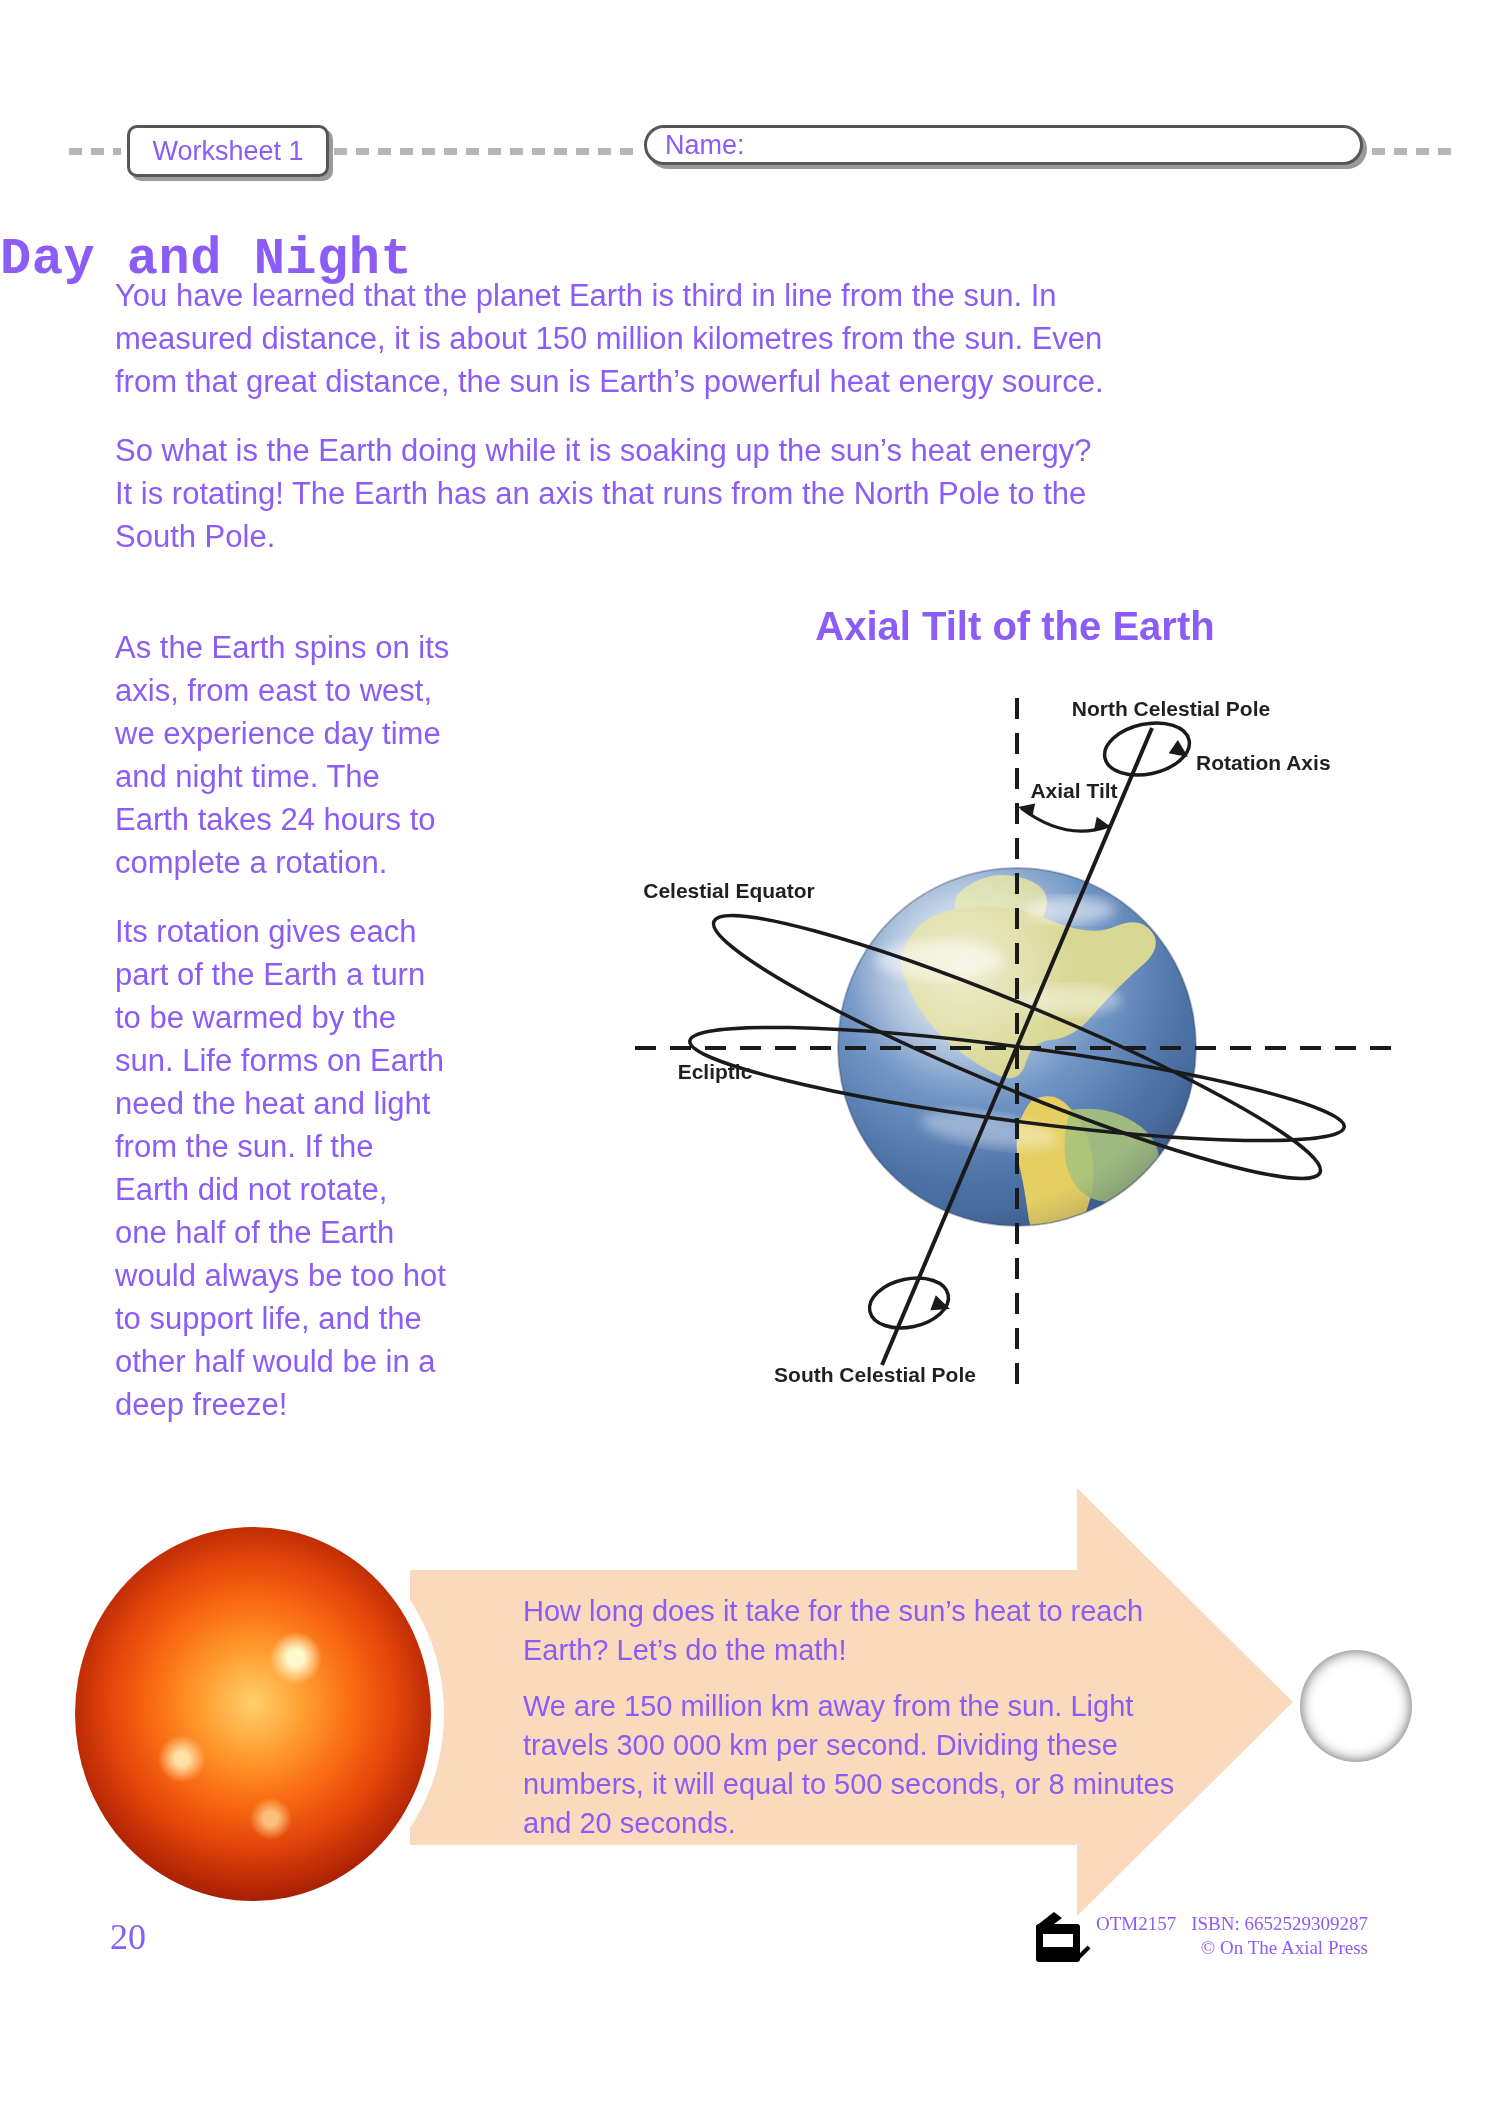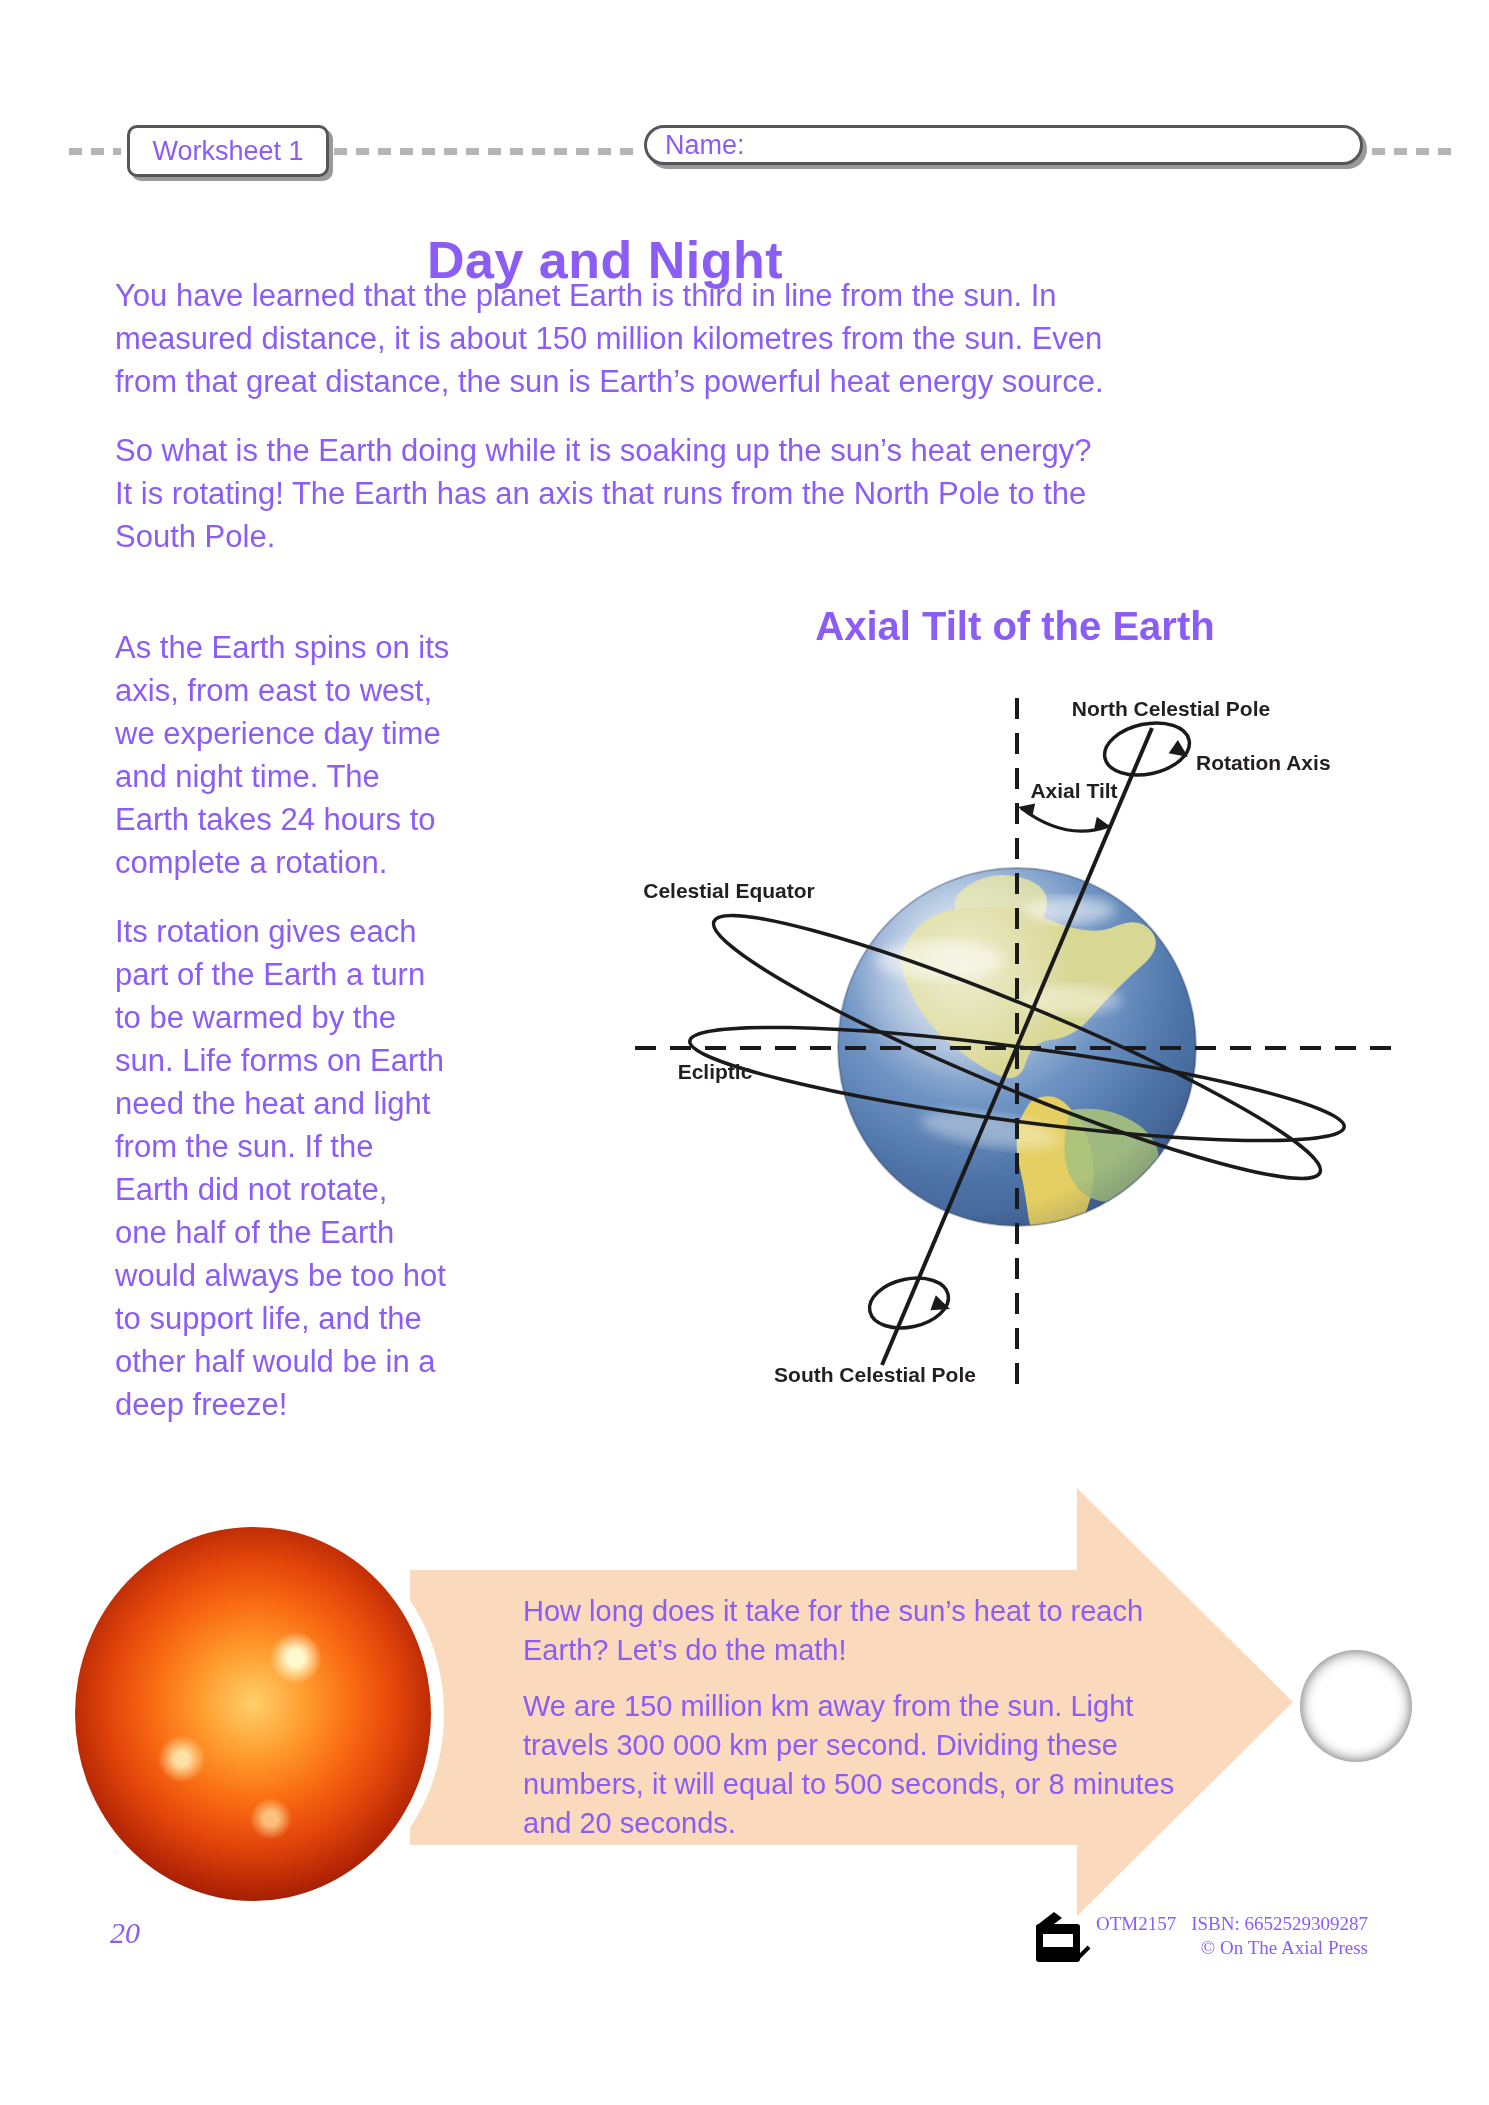--- a/index.html
+++ b/index.html
@@ -7,21 +7,21 @@
         font-family:"Liberation Sans",sans-serif;color:#8b5cf6;}
   .abs{position:absolute;}
 
   
   .dash{height:7px;background:repeating-linear-gradient(90deg,#b5b5b5 0 13px,transparent 13px 22px);}
   .hbox{box-sizing:border-box;border:3px solid #55565a;border-radius:10px;background:#fff;
         box-shadow:4px 4px 0 #9a9a9a;display:flex;align-items:center;font-size:27px;}
   .hbox.center{justify-content:center;}
   .hbox.left{padding-left:18px;}
 
-  .title{left:0;top:230px;width:1210px;text-align:center;font-size:52px;font-weight:800;letter-spacing:.5px;}
+  .title{left:0;top:230px;width:1210px;font-size:52px;font-weight:800;letter-spacing:.5px;font-family:Liberation Mono, monospace;}
 
   .para{font-size:31px;line-height:43px;white-space:pre-line;margin:0 0 26px 0;}
   .intro-block{left:115px;top:274px;width:1290px;}
   .leftcol{left:115px;top:626px;width:450px;}
 
   .diagram-title{left:600px;top:604px;width:830px;text-align:center;font-size:40px;font-weight:800;}
 
   .diagram text{font-family:"Liberation Sans",sans-serif;font-weight:bold;font-size:21px;fill:#231f20;}
   .dline{stroke:#1a1a1a;fill:none;}
 
@@ -37,21 +37,21 @@
   .callout-text p{font-size:29px;line-height:39px;white-space:pre-line;margin:0 0 17px 8px;}
   .mini-earth{left:1300px;top:1650px;width:112px;height:112px;border-radius:50%;
        box-shadow:inset 0 0 14px rgba(0,0,10,.65);
        background:
         radial-gradient(circle at 33% 20%, rgba(168,198,118,.95) 0 16%, rgba(168,198,118,0) 30%),
         radial-gradient(circle at 50% 74%, rgba(214,144,74,.9) 0 13%, rgba(214,144,74,0) 26%),
         radial-gradient(circle at 40% 40%, rgba(255,255,255,.55) 0 6%, rgba(255,255,255,.18) 28%, rgba(255,255,255,0) 50%),
         radial-gradient(circle at 42% 38%, #64820a0 0%, #51719c 0%, #31507e 35%, #1c3158 68%, #0c1a34 100%);}
 
   
-  .pageno{left:110px;top:1916px;font-family:"Liberation Serif",serif;font-size:30px;font-style:italic;}
+  .pageno{left:110px;top:1916px;font-family:"Liberation Serif",serif;font-size:36px;}
   .codes{left:1096px;top:1912px;width:272px;font-family:"Liberation Serif",serif;font-size:19px;line-height:24px;}
   .codes .row1{display:flex;justify-content:space-between;}
   .codes .row2{text-align:right;}
 </style>
 </head>
 <body>
 
 <div class="page">
 
   <div class="abs dash" style="left:69px;top:148px;width:52px;"></div>

